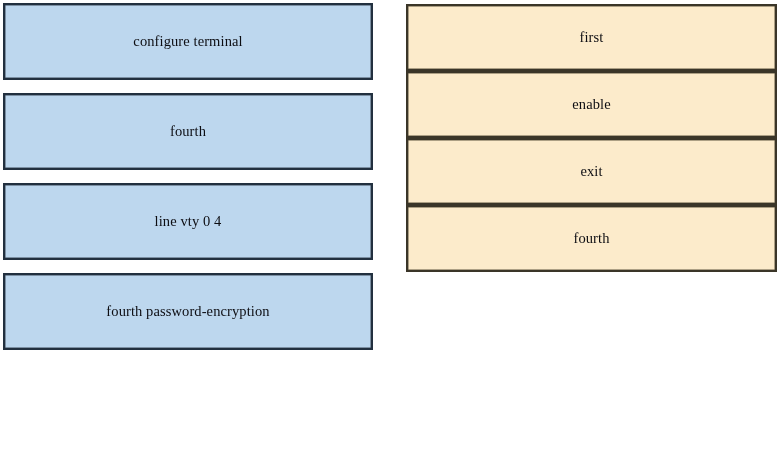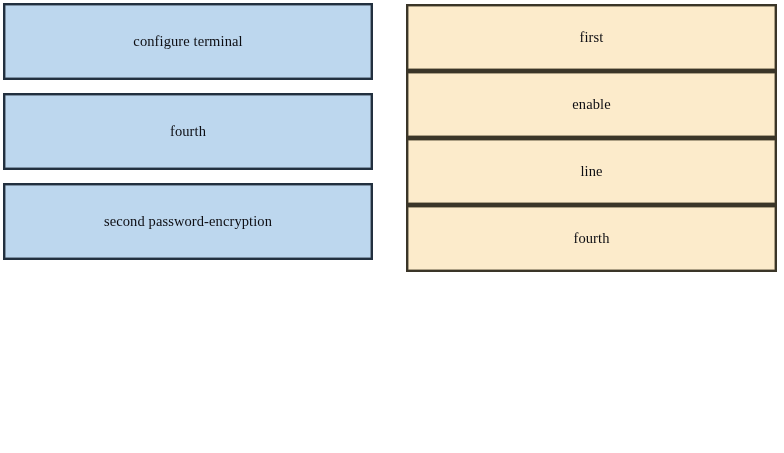--- a/index.html
+++ b/index.html
@@ -83,32 +83,35 @@
 <div id="canvas">
 
   <div id="left-column" class="column">
     <div class="opt-box">
       <span class="opt-label">configure terminal</span>
     </div>
     <div class="opt-box">
       <span class="opt-label">fourth</span>
     </div>
     <div class="opt-box">
-      <span class="opt-label">second password-encryption</span>
+      <span class="opt-label">line vty 0 4</span>
+    </div>
+    <div class="opt-box">
+      <span class="opt-label">fourth password-encryption</span>
     </div>
   </div>
 
   <div id="right-column" class="column">
     <div class="opt-box">
       <span class="opt-label">first</span>
     </div>
     <div class="opt-box">
       <span class="opt-label">enable</span>
     </div>
     <div class="opt-box">
-      <span class="opt-label">line</span>
+      <span class="opt-label">exit</span>
     </div>
     <div class="opt-box">
       <span class="opt-label">fourth</span>
     </div>
   </div>
 
 </div>
 
 </body></html>

